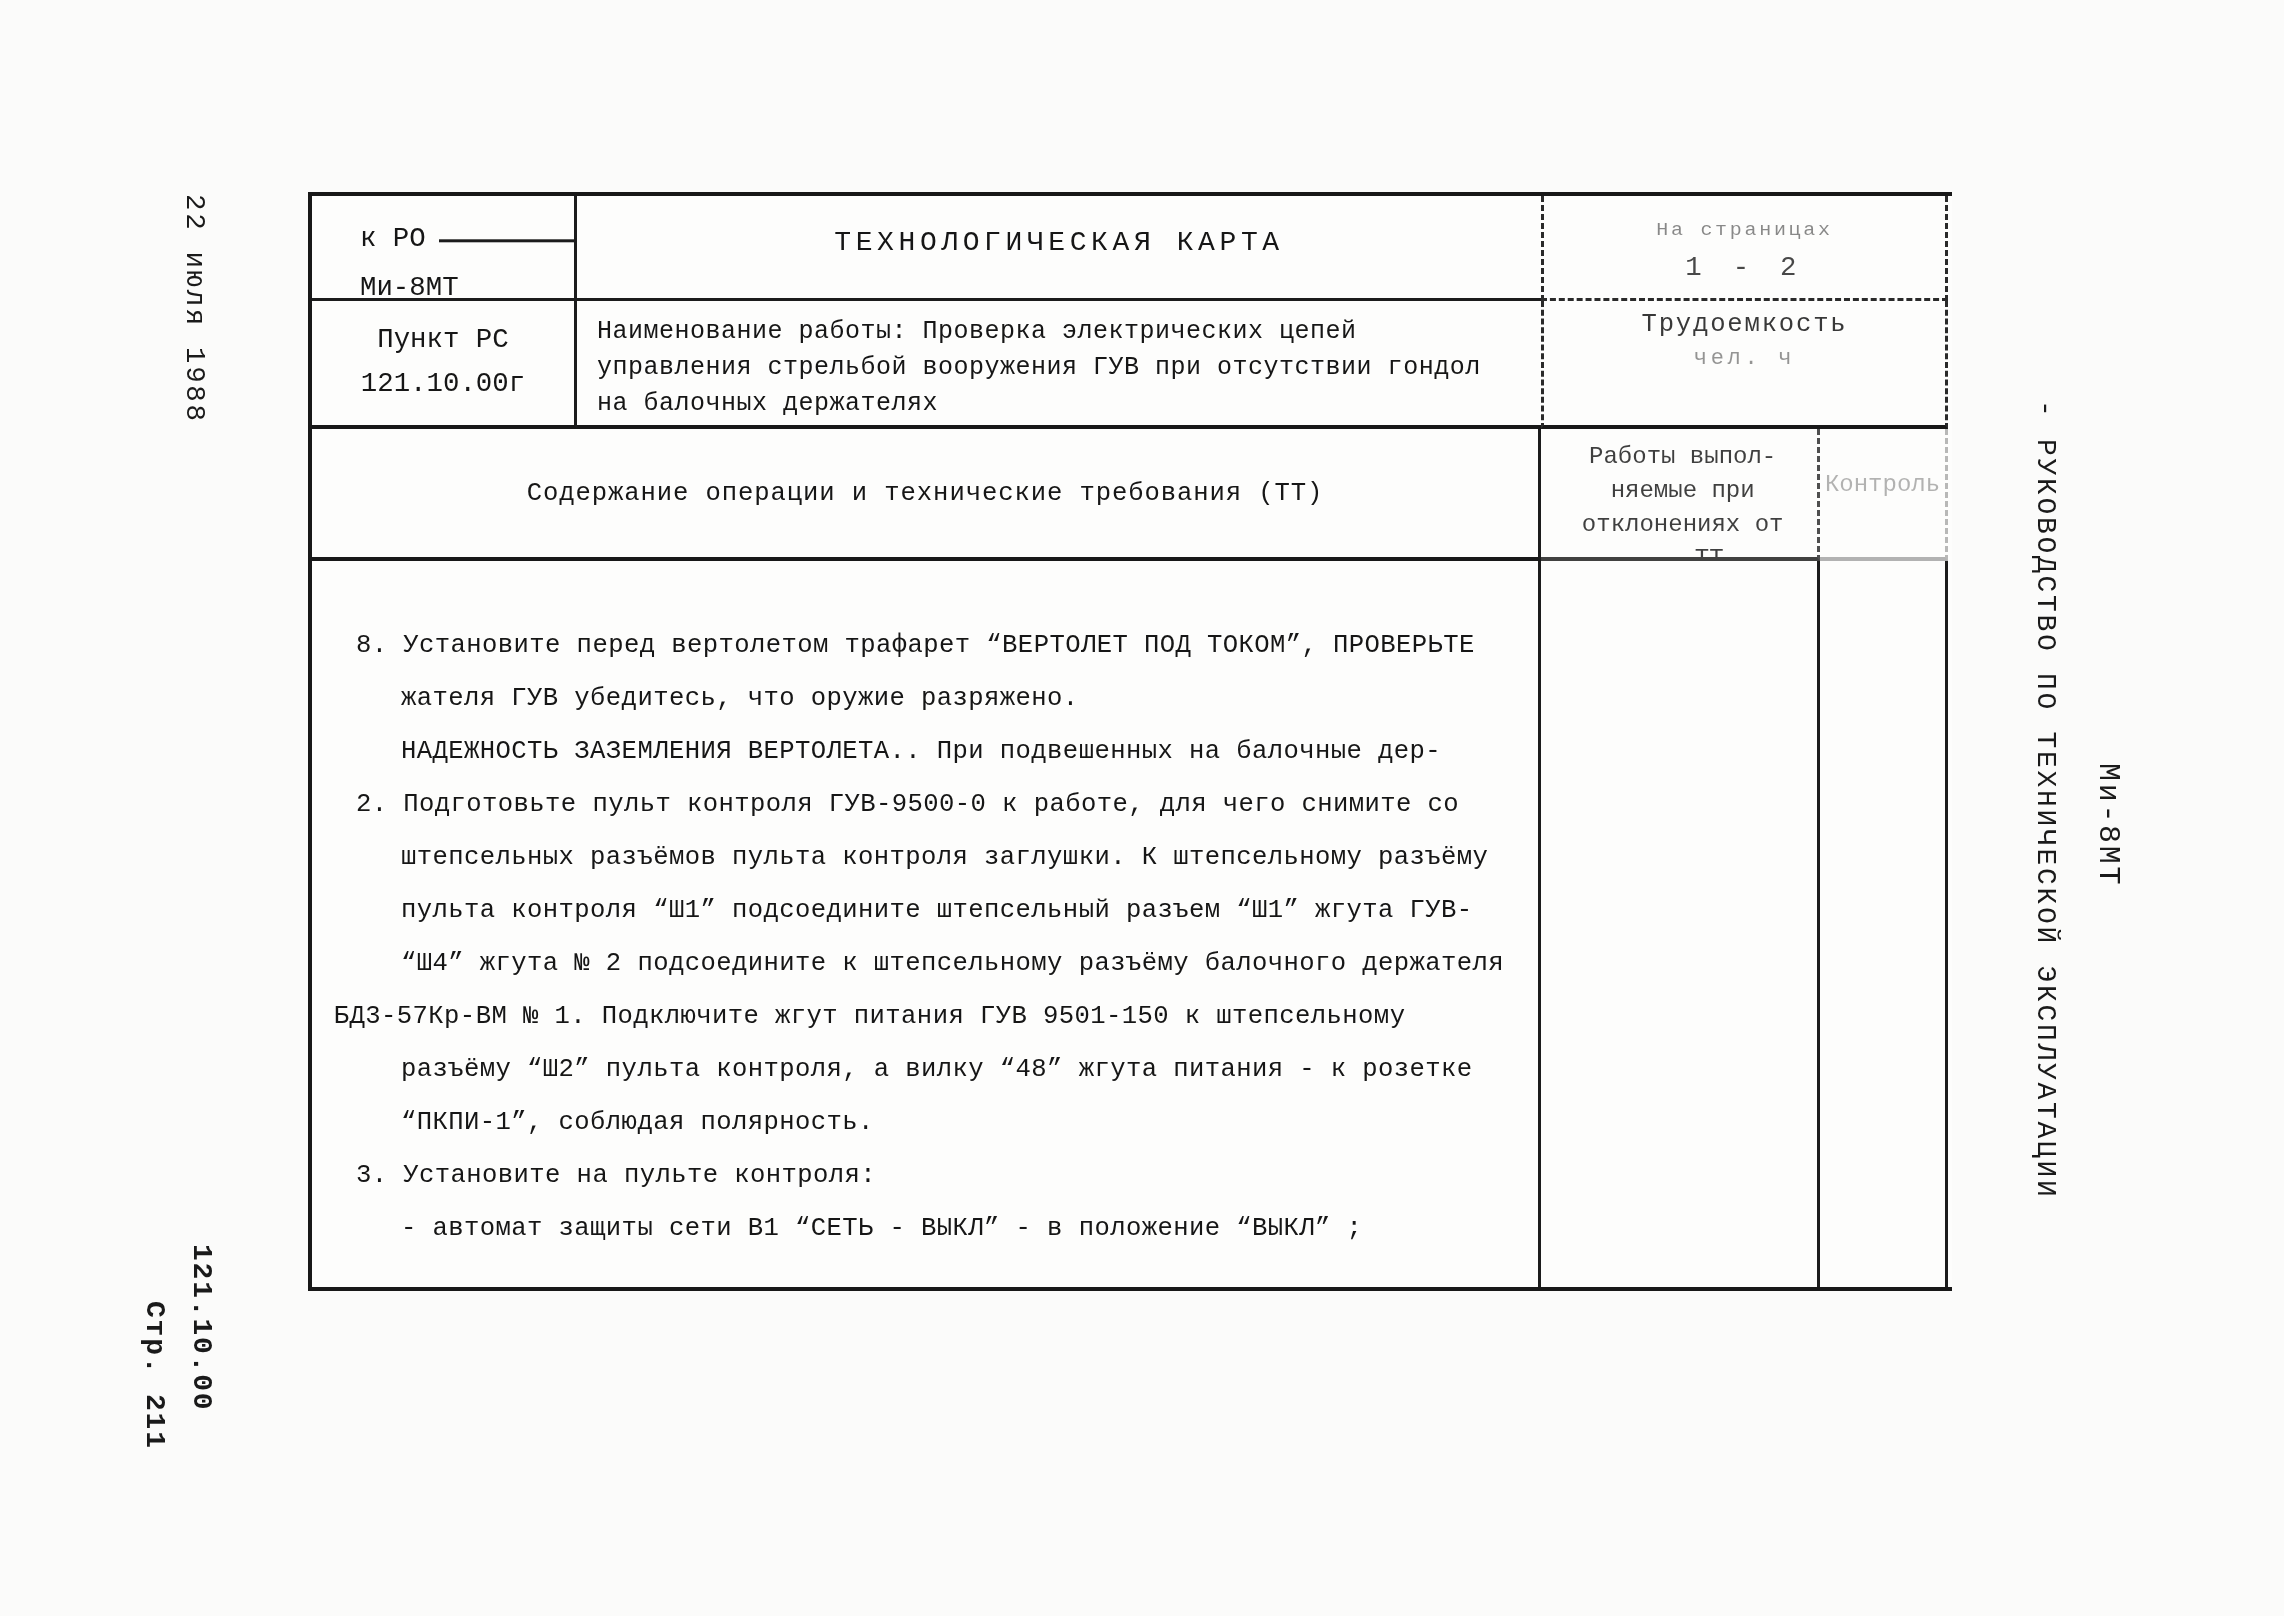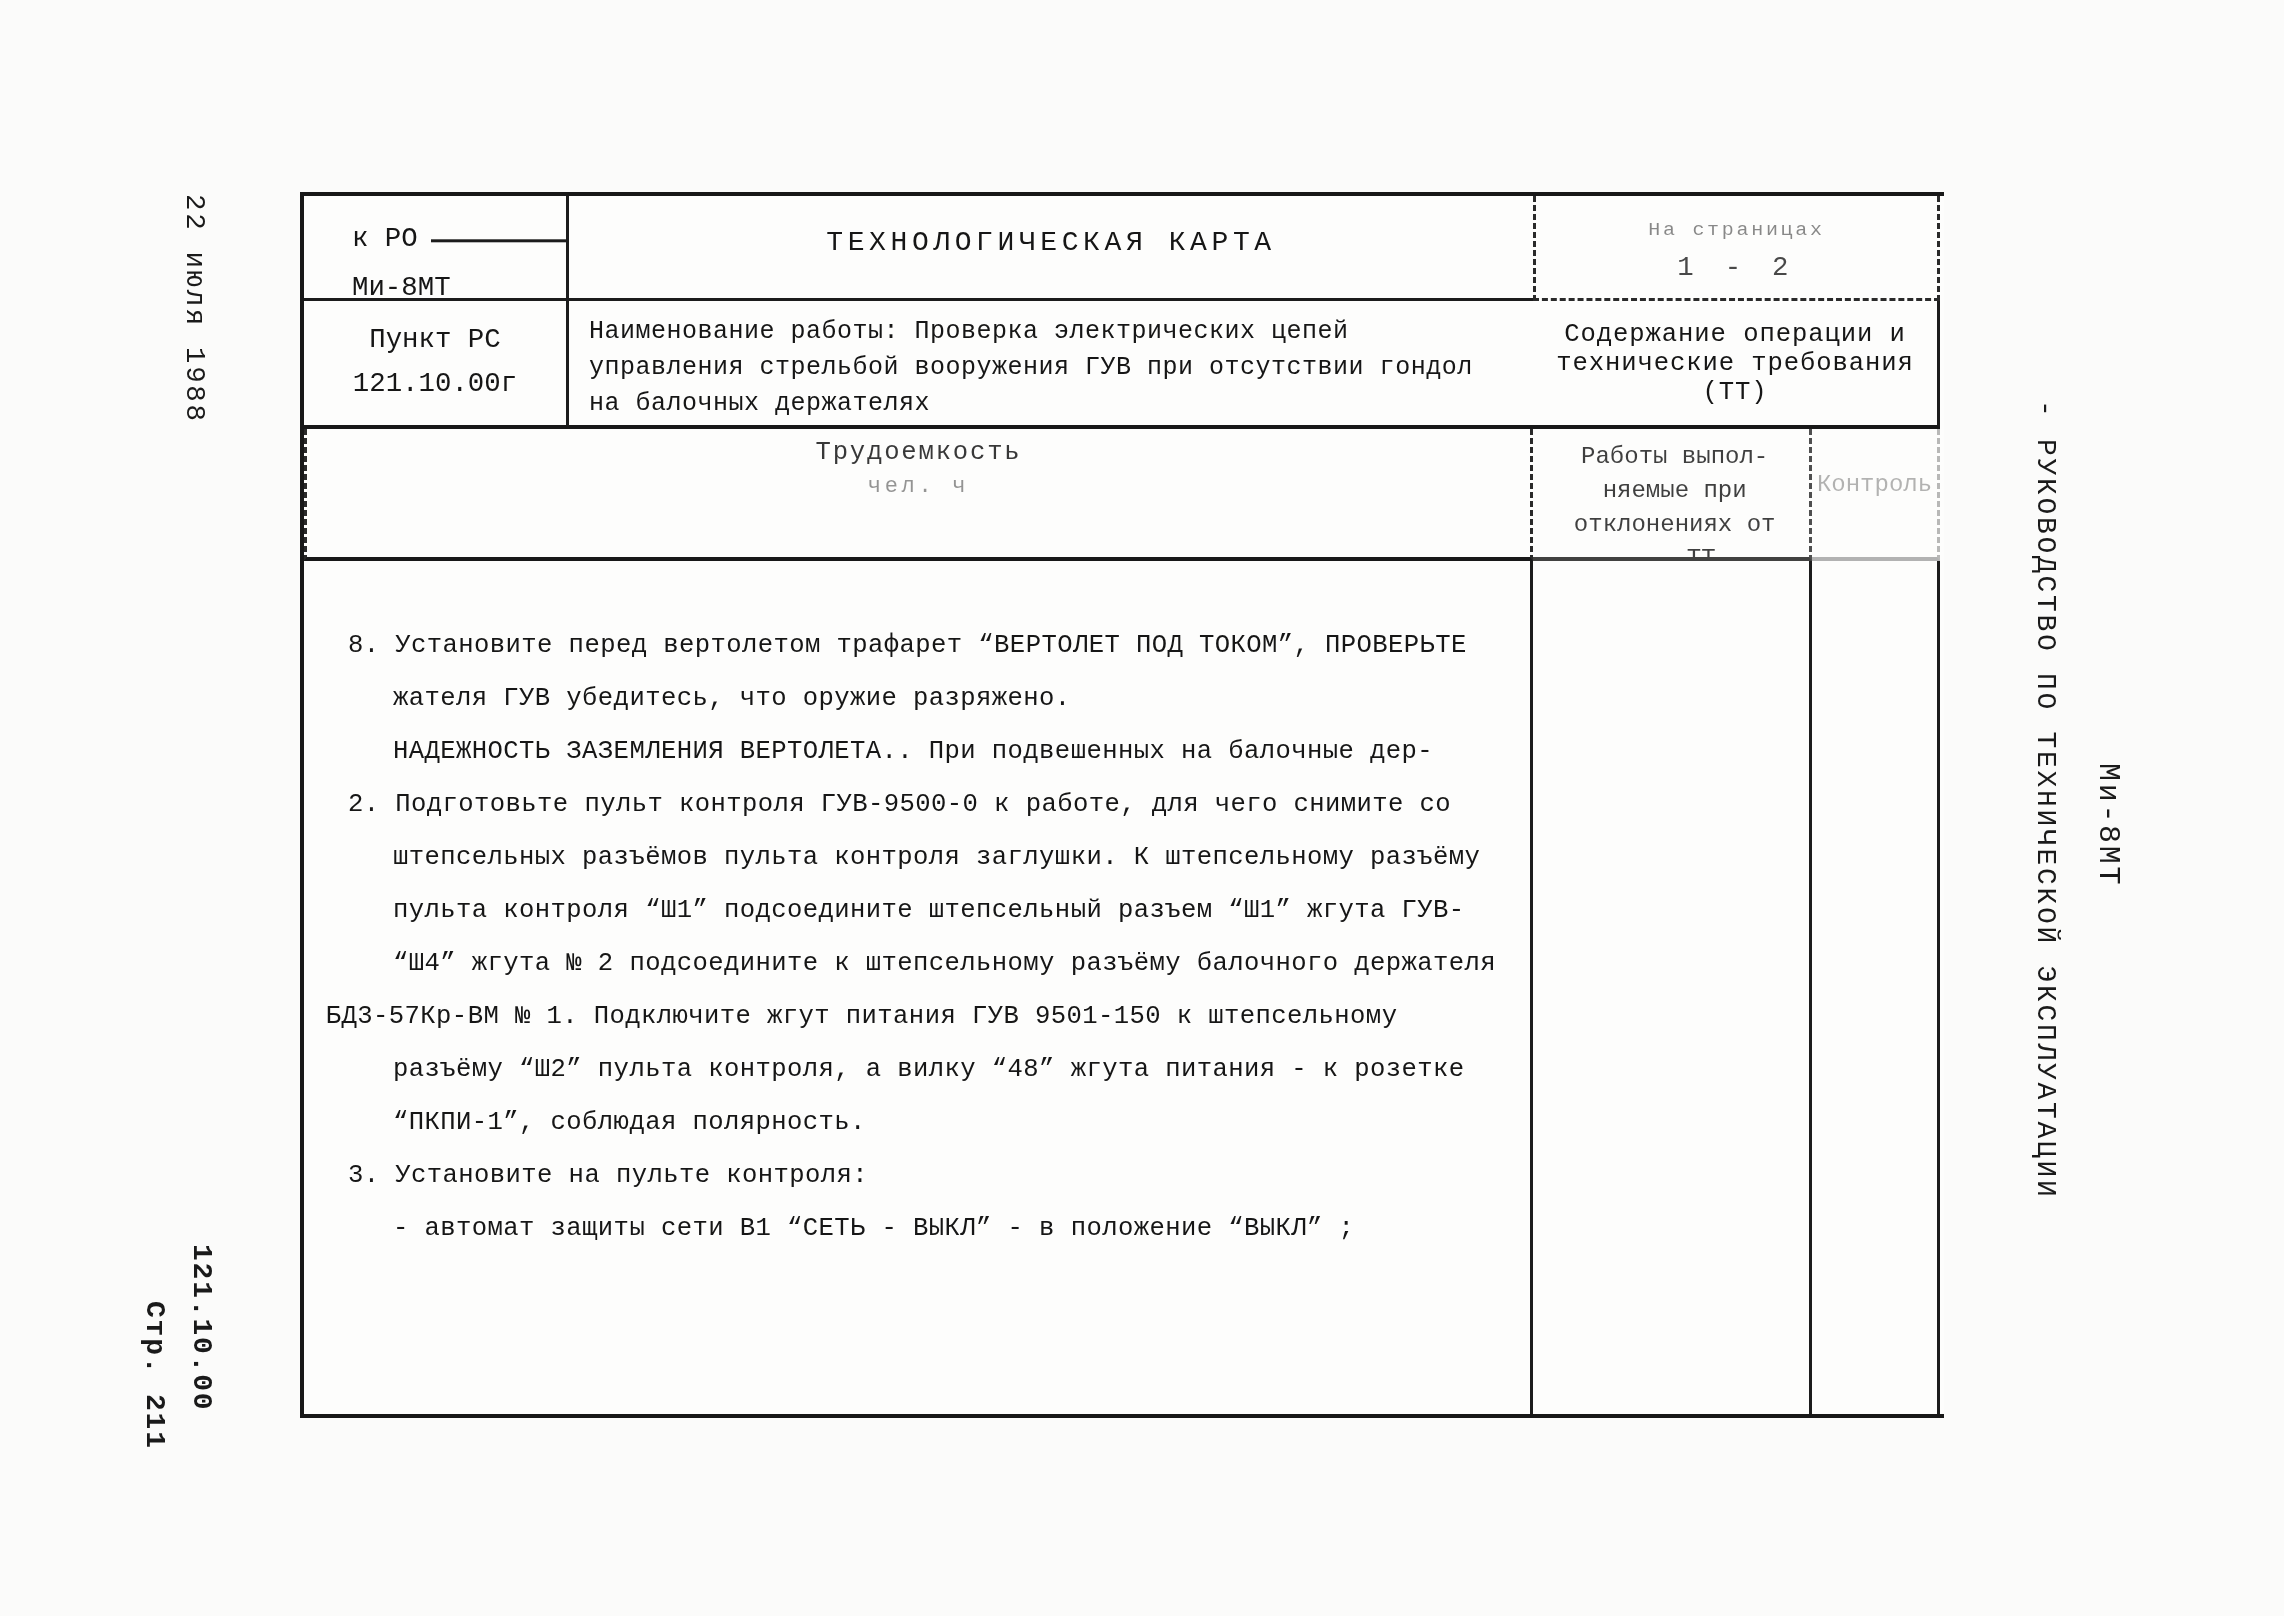--- a/index.html
+++ b/index.html
@@ -20,22 +20,22 @@
     color:#1a1a1a;
   }
   .margin-date{left:179px;top:194px;font-size:27.4px;letter-spacing:2.7px;}
   .margin-code{left:186px;top:1244px;font-size:28px;font-weight:600;letter-spacing:1.8px;}
   .margin-page{left:139px;top:1301px;font-size:28px;font-weight:600;letter-spacing:1.8px;}
   .margin-manual{left:2030px;top:400px;font-size:28px;letter-spacing:2.7px;}
   .margin-model{left:2091px;top:763px;font-size:30px;letter-spacing:2.7px;}
 
   
   .tbl{
-    position:absolute;left:300px;top:192px;
-    width:1644px;height:1226px;
+    position:absolute;left:308px;top:192px;
+    width:1644px;height:1099px;
     box-sizing:border-box;
     display:grid;
     grid-template-columns:265px 964px 279px 128px;
     grid-template-rows:105px 128px 132px auto;
     border-top:4.6px solid #181818;
     border-left:4.6px solid #181818;
     border-bottom:4.6px solid #181818;
     background:#fdfdfc;
   }
   .cell{box-sizing:border-box;position:relative;overflow:hidden;}
@@ -102,27 +102,27 @@
       <div class="pages-value">1 - 2</div>
     </div>
 
     <div class="cell br-s bb-t punkt-cell">
       <span>Пункт РС</span><br>
       <span>121.10.00г</span>
     </div>
     <div class="cell bb-t workname-cell">
       <span>Наименование работы: Проверка электрических цепей управления стрельбой вооружения ГУВ при отсутствии гондол на балочных держателях</span>
     </div>
-    <div class="cell span2c br-s bb-t content-head">
-      <span>Содержание операции и технические требования (ТТ)</span>
-    </div>
-
     <div class="cell span2c bl-d br-d bb-t labor-cell">
       <div class="labor-label">Трудоемкость</div>
       <div class="labor-value">чел. ч</div>
+    </div>
+
+    <div class="cell span2c br-s bb-t content-head">
+      <span>Содержание операции и технические требования (ТТ)</span>
     </div>
     <div class="cell br-d bb-t dev-head">
       <div>Работы выпол-</div>
       <div>няемые при</div>
       <div>отклонениях от</div>
       <div class="l4">ТТ</div>
     </div>
     <div class="cell br-d bb-t ctrl-head">
       <span>Контроль</span>
     </div>

